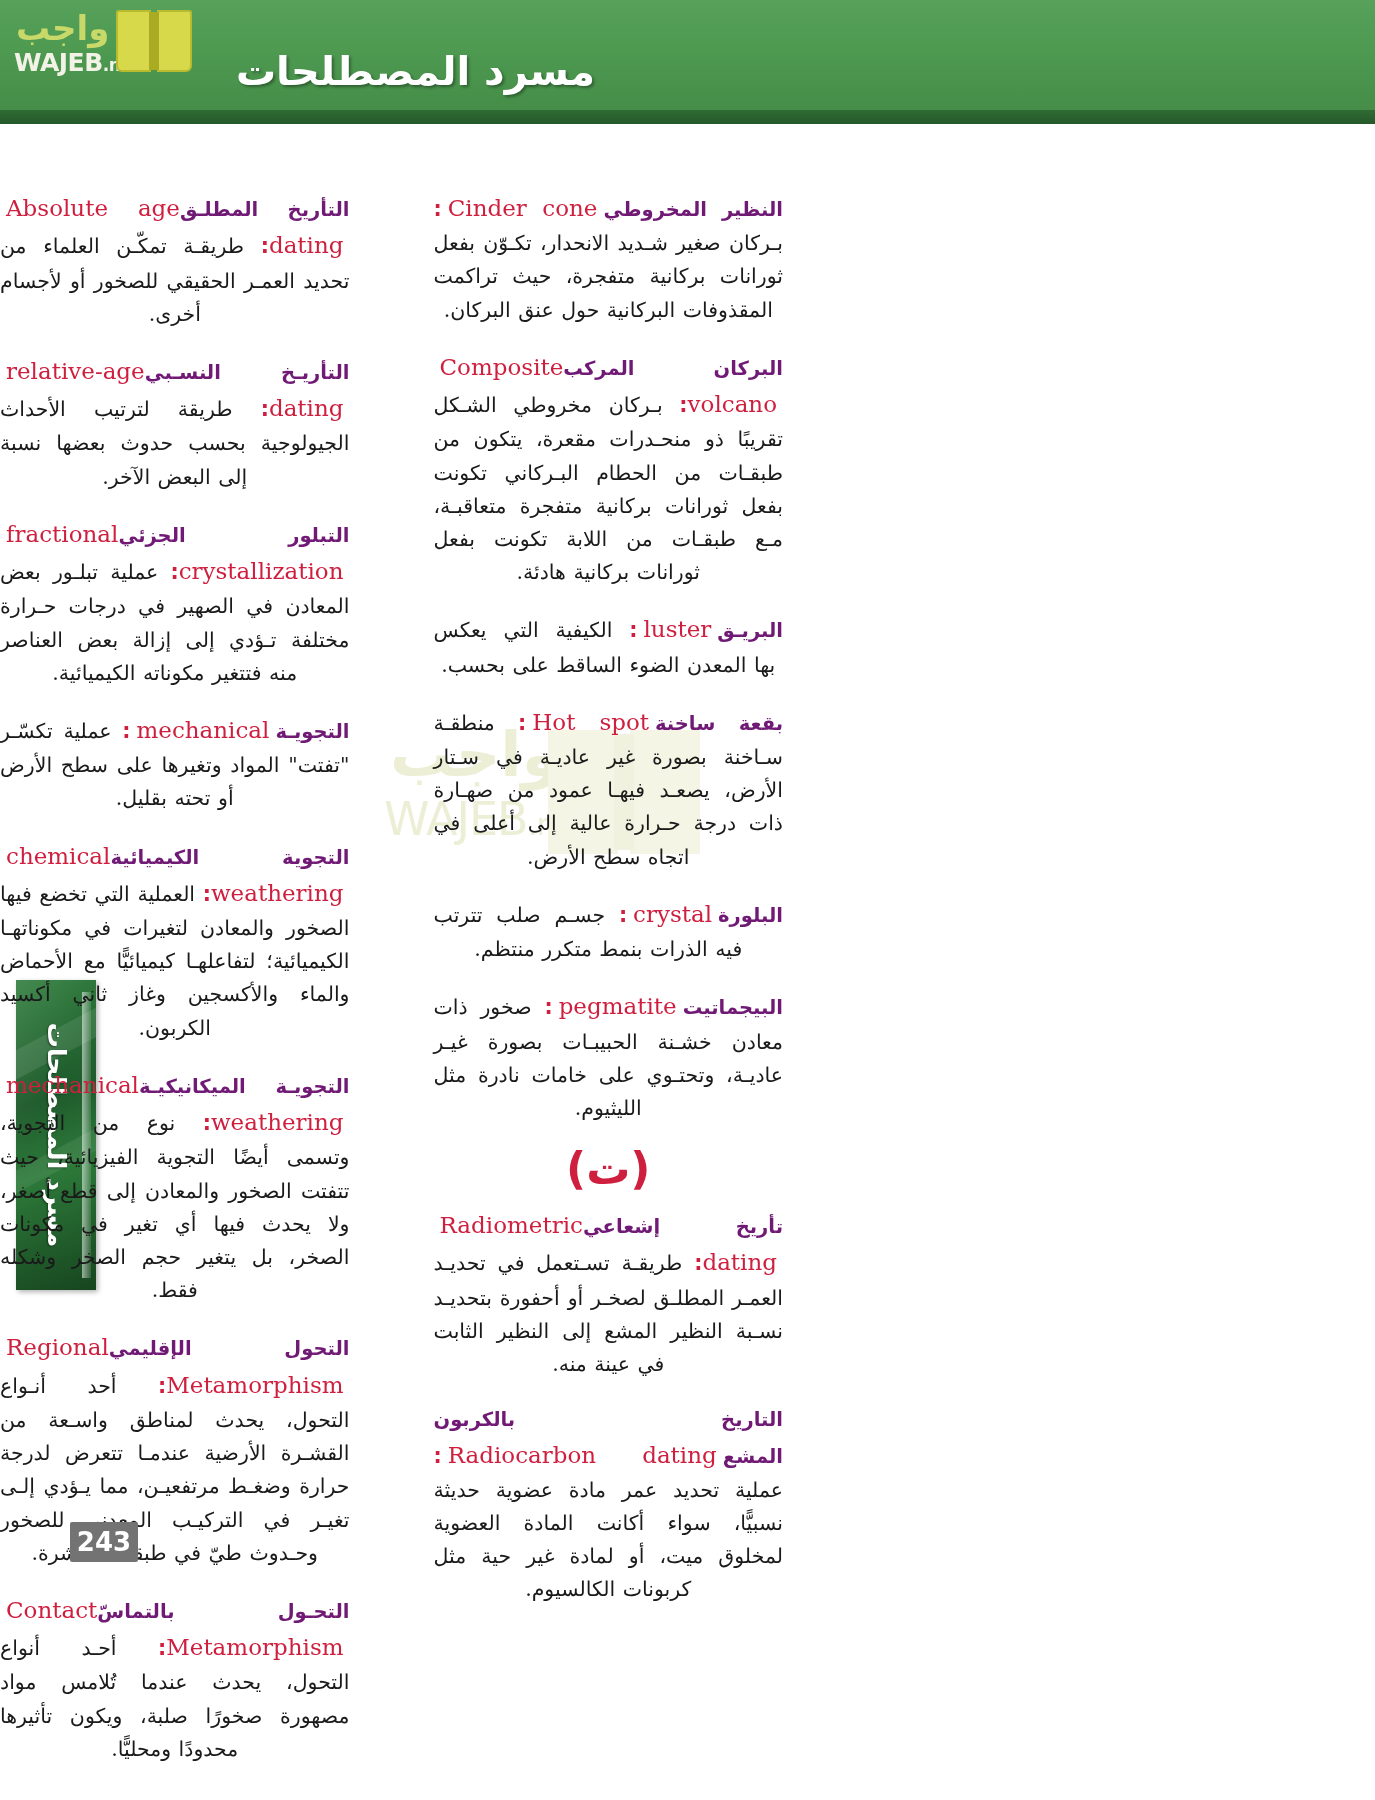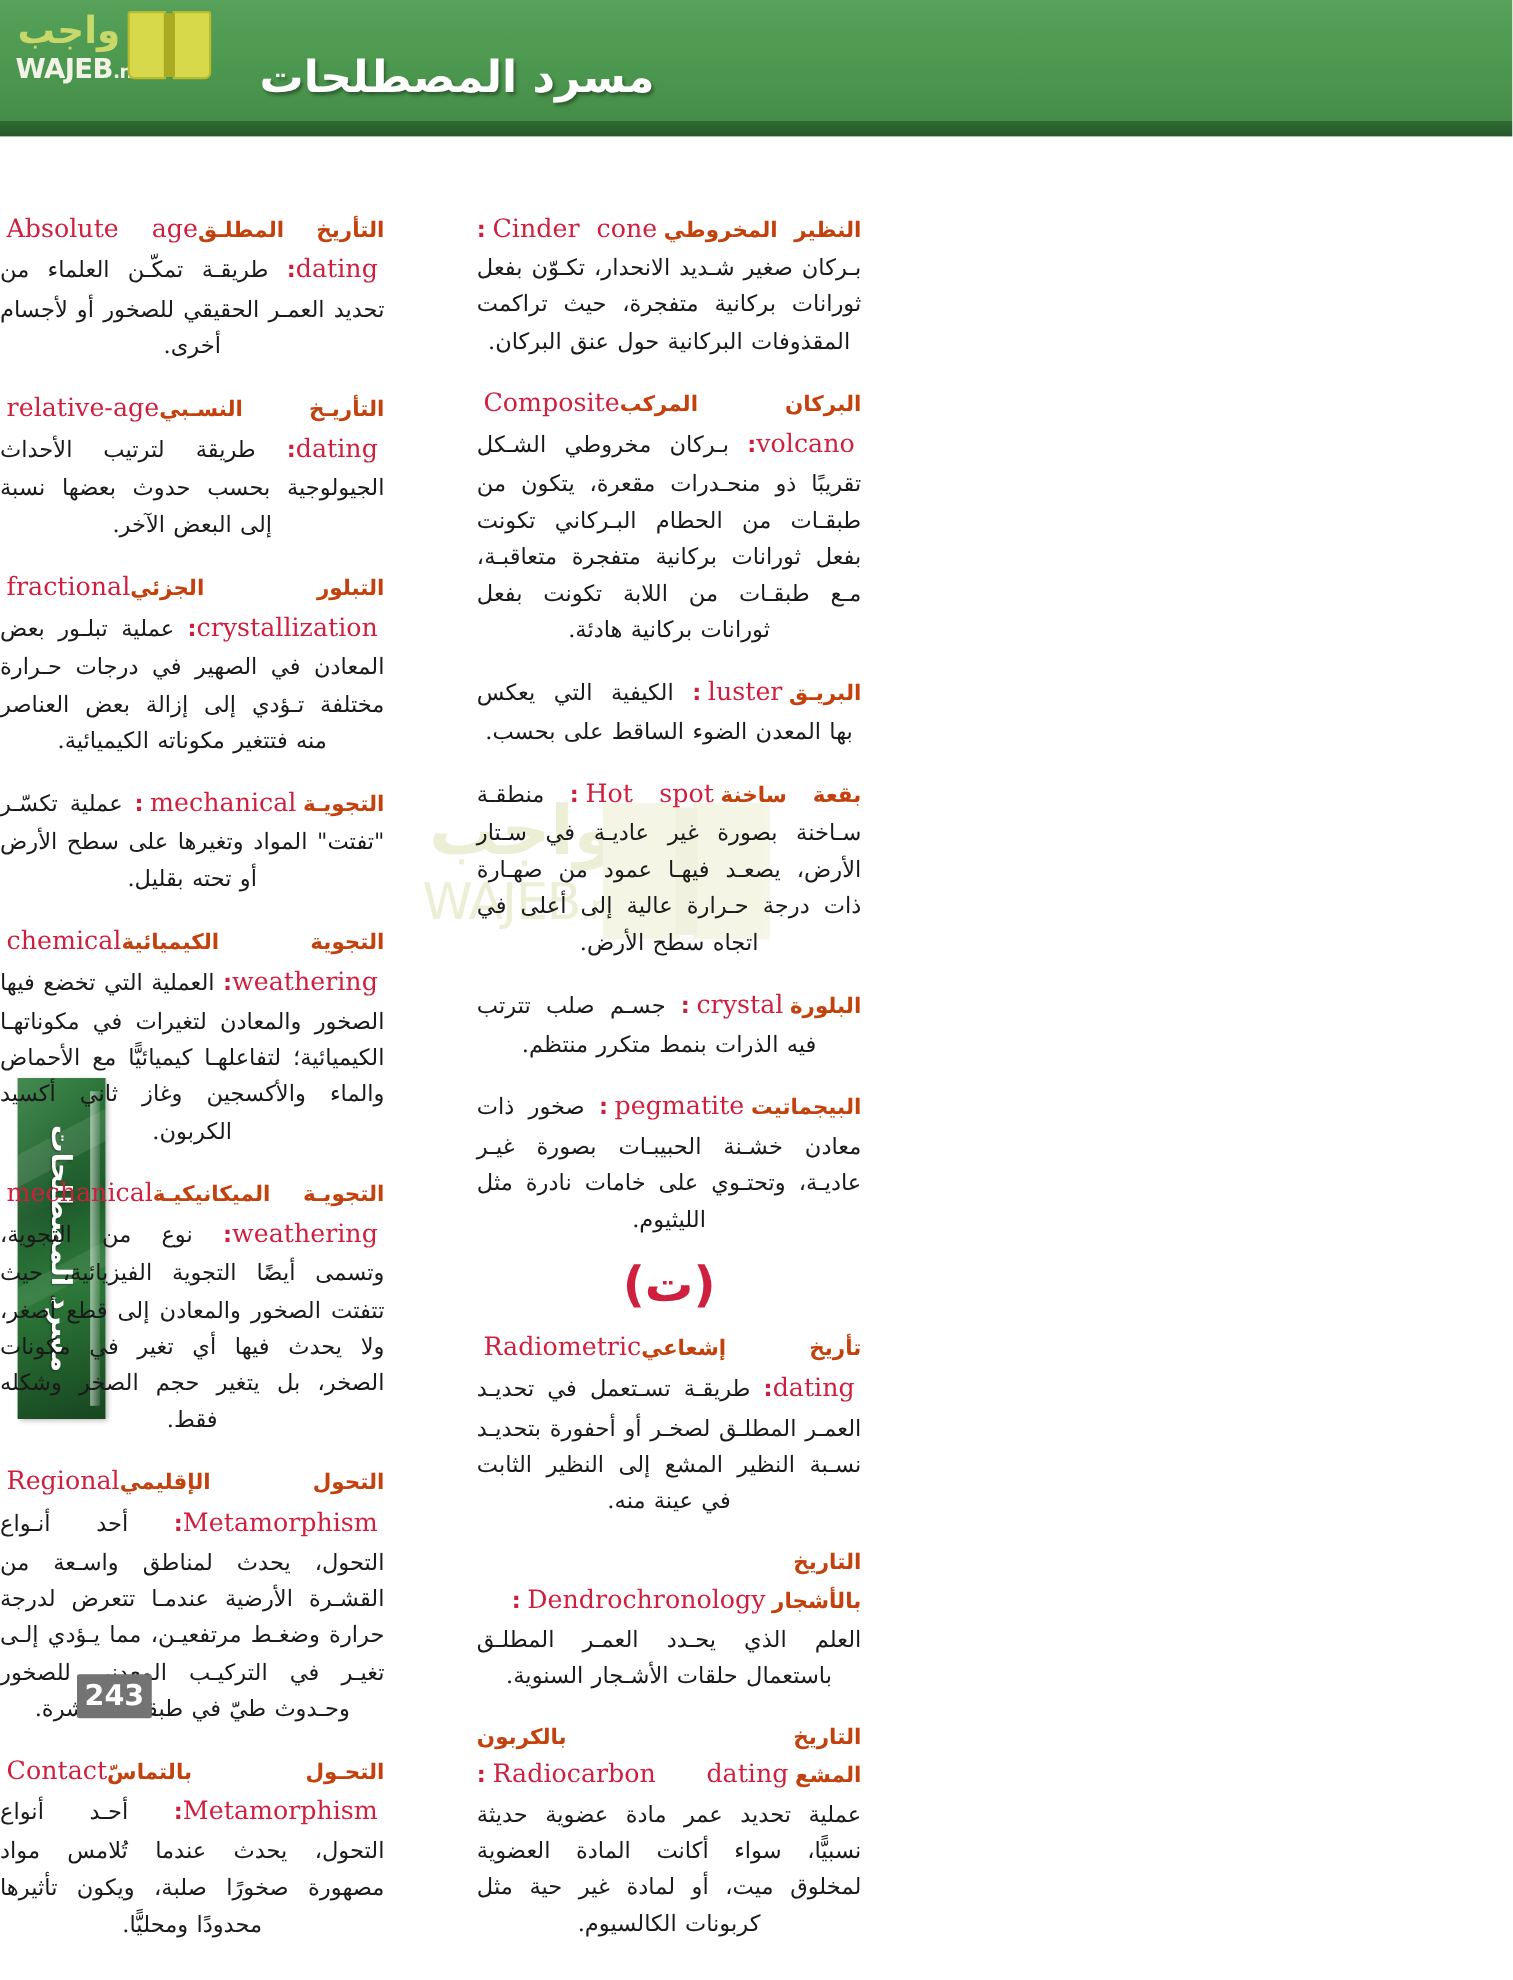--- a/index.html
+++ b/index.html
@@ -225,21 +225,21 @@
     text-align: justify;
     text-align-last: center;
     direction: rtl;
     font-family: "DejaVu Serif", "Liberation Serif", serif;
     font-size: 20.5px;
     line-height: 1.62;
     color: #1a1a1a;
     word-spacing: 1px;
   }
   .term-ar {
-    color: #c2410c;
+    color: #701a75;
     font-family: "DejaVu Sans", sans-serif;
     font-weight: bold;
     font-size: 19.5px;
     letter-spacing: -0.3px;
   }
   .term-en {
     color: #cf1f3f;
     font-family: "DejaVu Serif", "Liberation Serif", serif;
     font-size: 23px;
     direction: ltr;
@@ -332,24 +332,20 @@
       <span class="definition">صخور ذات معادن خشـنة الحبيبـات بصورة غيـر عاديـة، وتحتـوي على خامات نادرة مثل الليثيوم.</span>
     </div>
 
     <div class="section-letter">(ت)</div>
 
     <div class="entry">
       <span class="term-ar">تأريخ إشعاعي</span><span class="term-en">Radiometric dating</span><span class="colon">:</span>
       <span class="definition">طريقـة تسـتعمل في تحديـد العمـر المطلـق لصخـر أو أحفورة بتحديـد نسـبة النظير المشع إلى النظير الثابت في عينة منه.</span>
     </div>
 
-    <div class="entry">
-      <span class="term-ar">التاريخ بالأشجار</span><span class="term-en">Dendrochronology</span><span class="colon">:</span>
-      <span class="definition">العلم الذي يحـدد العمـر المطلـق باستعمال حلقات الأشـجار السنوية.</span>
-    </div>
 
     <div class="entry">
       <span class="term-ar">التاريخ بالكربون المشع</span><span class="term-en">Radiocarbon dating</span><span class="colon">:</span>
       <span class="definition">عملية تحديد عمر مادة عضوية حديثة نسبيًّا، سواء أكانت المادة العضوية لمخلوق ميت، أو لمادة غير حية مثل كربونات الكالسيوم.</span>
     </div>
 
   </div>
 
   <div class="column left">
 

